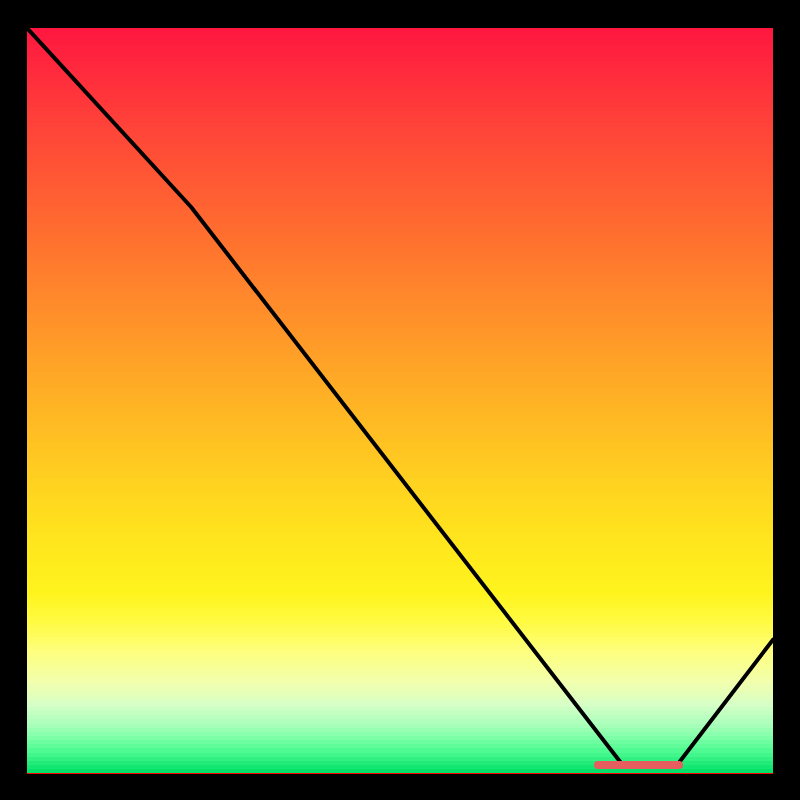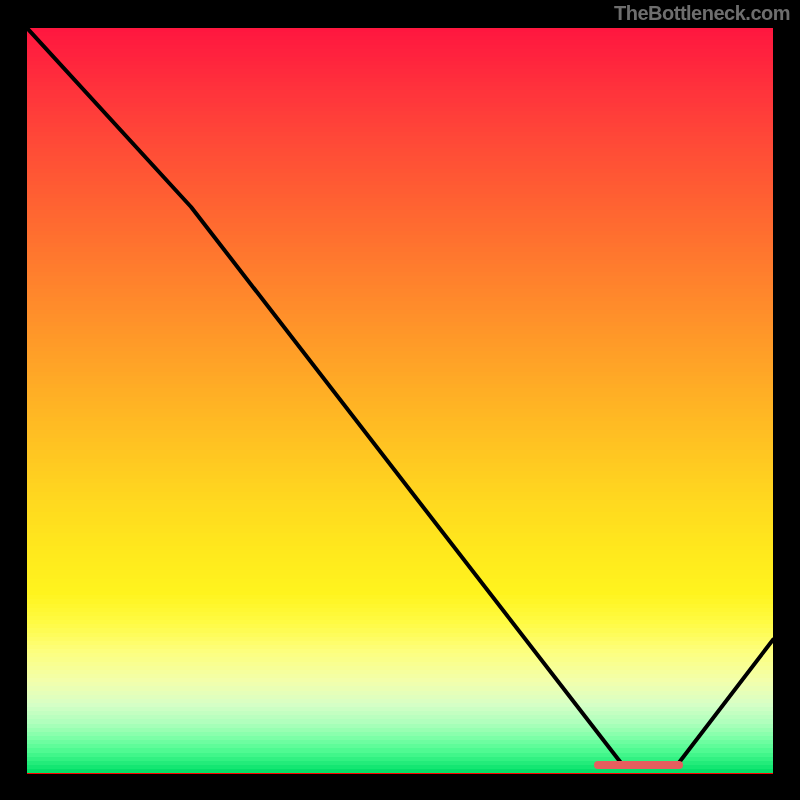--- a/index.html
+++ b/index.html
@@ -51,21 +51,20 @@
     position: absolute;
     height: 8px;
     background: #e65e5e;
     border-radius: 4px;
   }
 </style>
 </head>
 <body>
 
 <div class="frame">
-  <div class="attribution">TheBottleneck.com</div>
 
   <div class="plot-area">
     <div class="gradient" id="gradient">
         <div class="stripe" style="height: 4.14444px; background: rgb(255, 23, 63);"></div>
         <div class="stripe" style="height: 4.14444px; background: rgb(255, 25, 63);"></div>
         <div class="stripe" style="height: 4.14444px; background: rgb(255, 27, 63);"></div>
         <div class="stripe" style="height: 4.14444px; background: rgb(255, 29, 62);"></div>
         <div class="stripe" style="height: 4.14444px; background: rgb(255, 31, 62);"></div>
         <div class="stripe" style="height: 4.14444px; background: rgb(255, 33, 62);"></div>
         <div class="stripe" style="height: 4.14444px; background: rgb(255, 34, 62);"></div>

